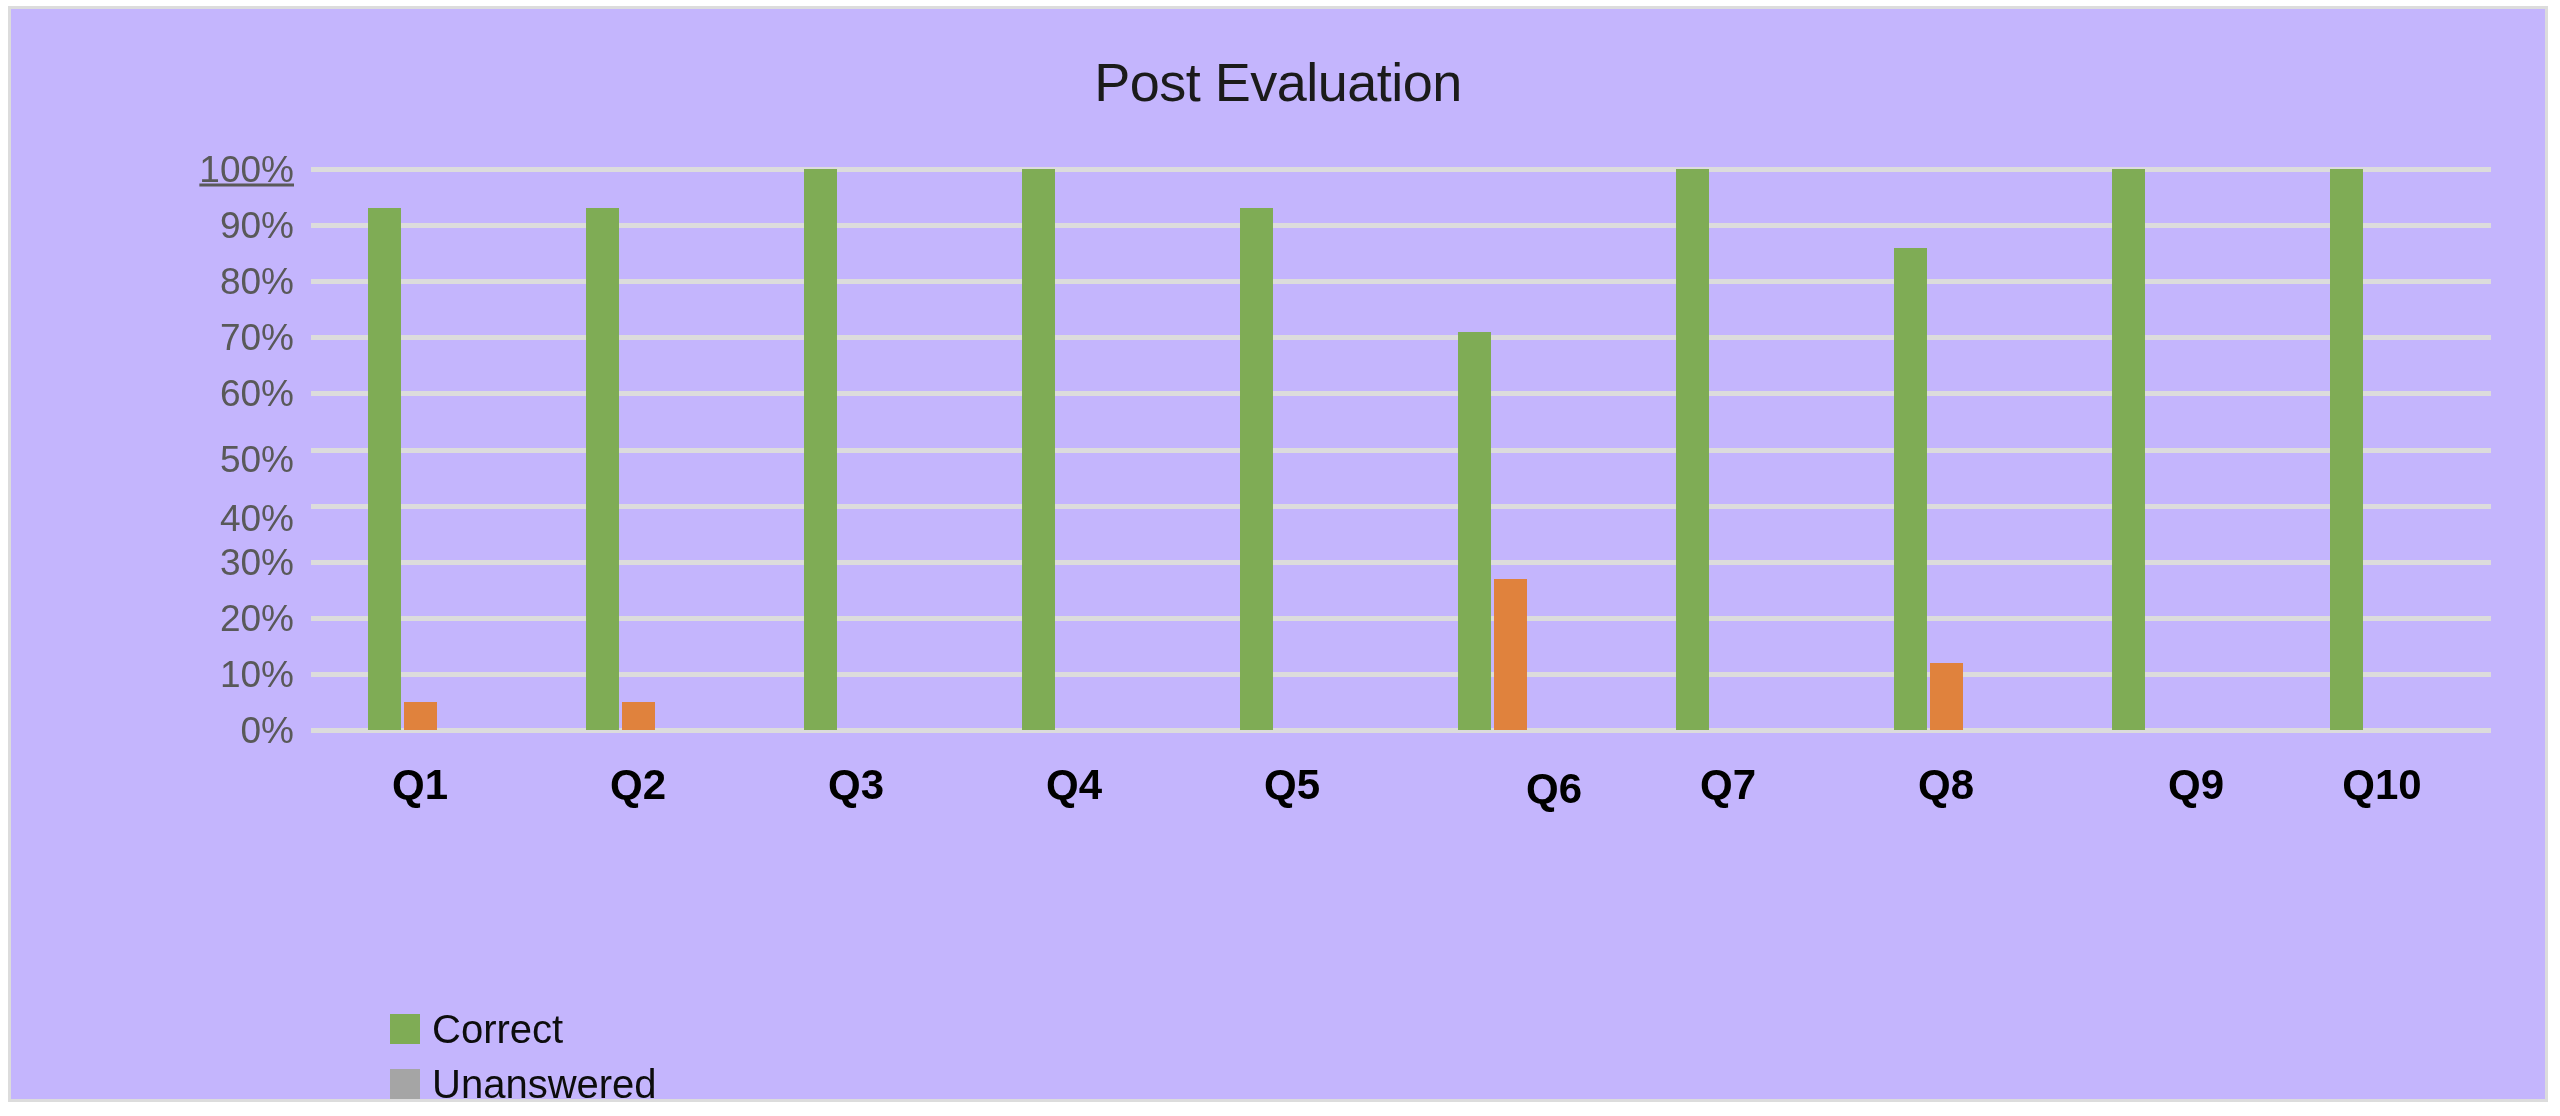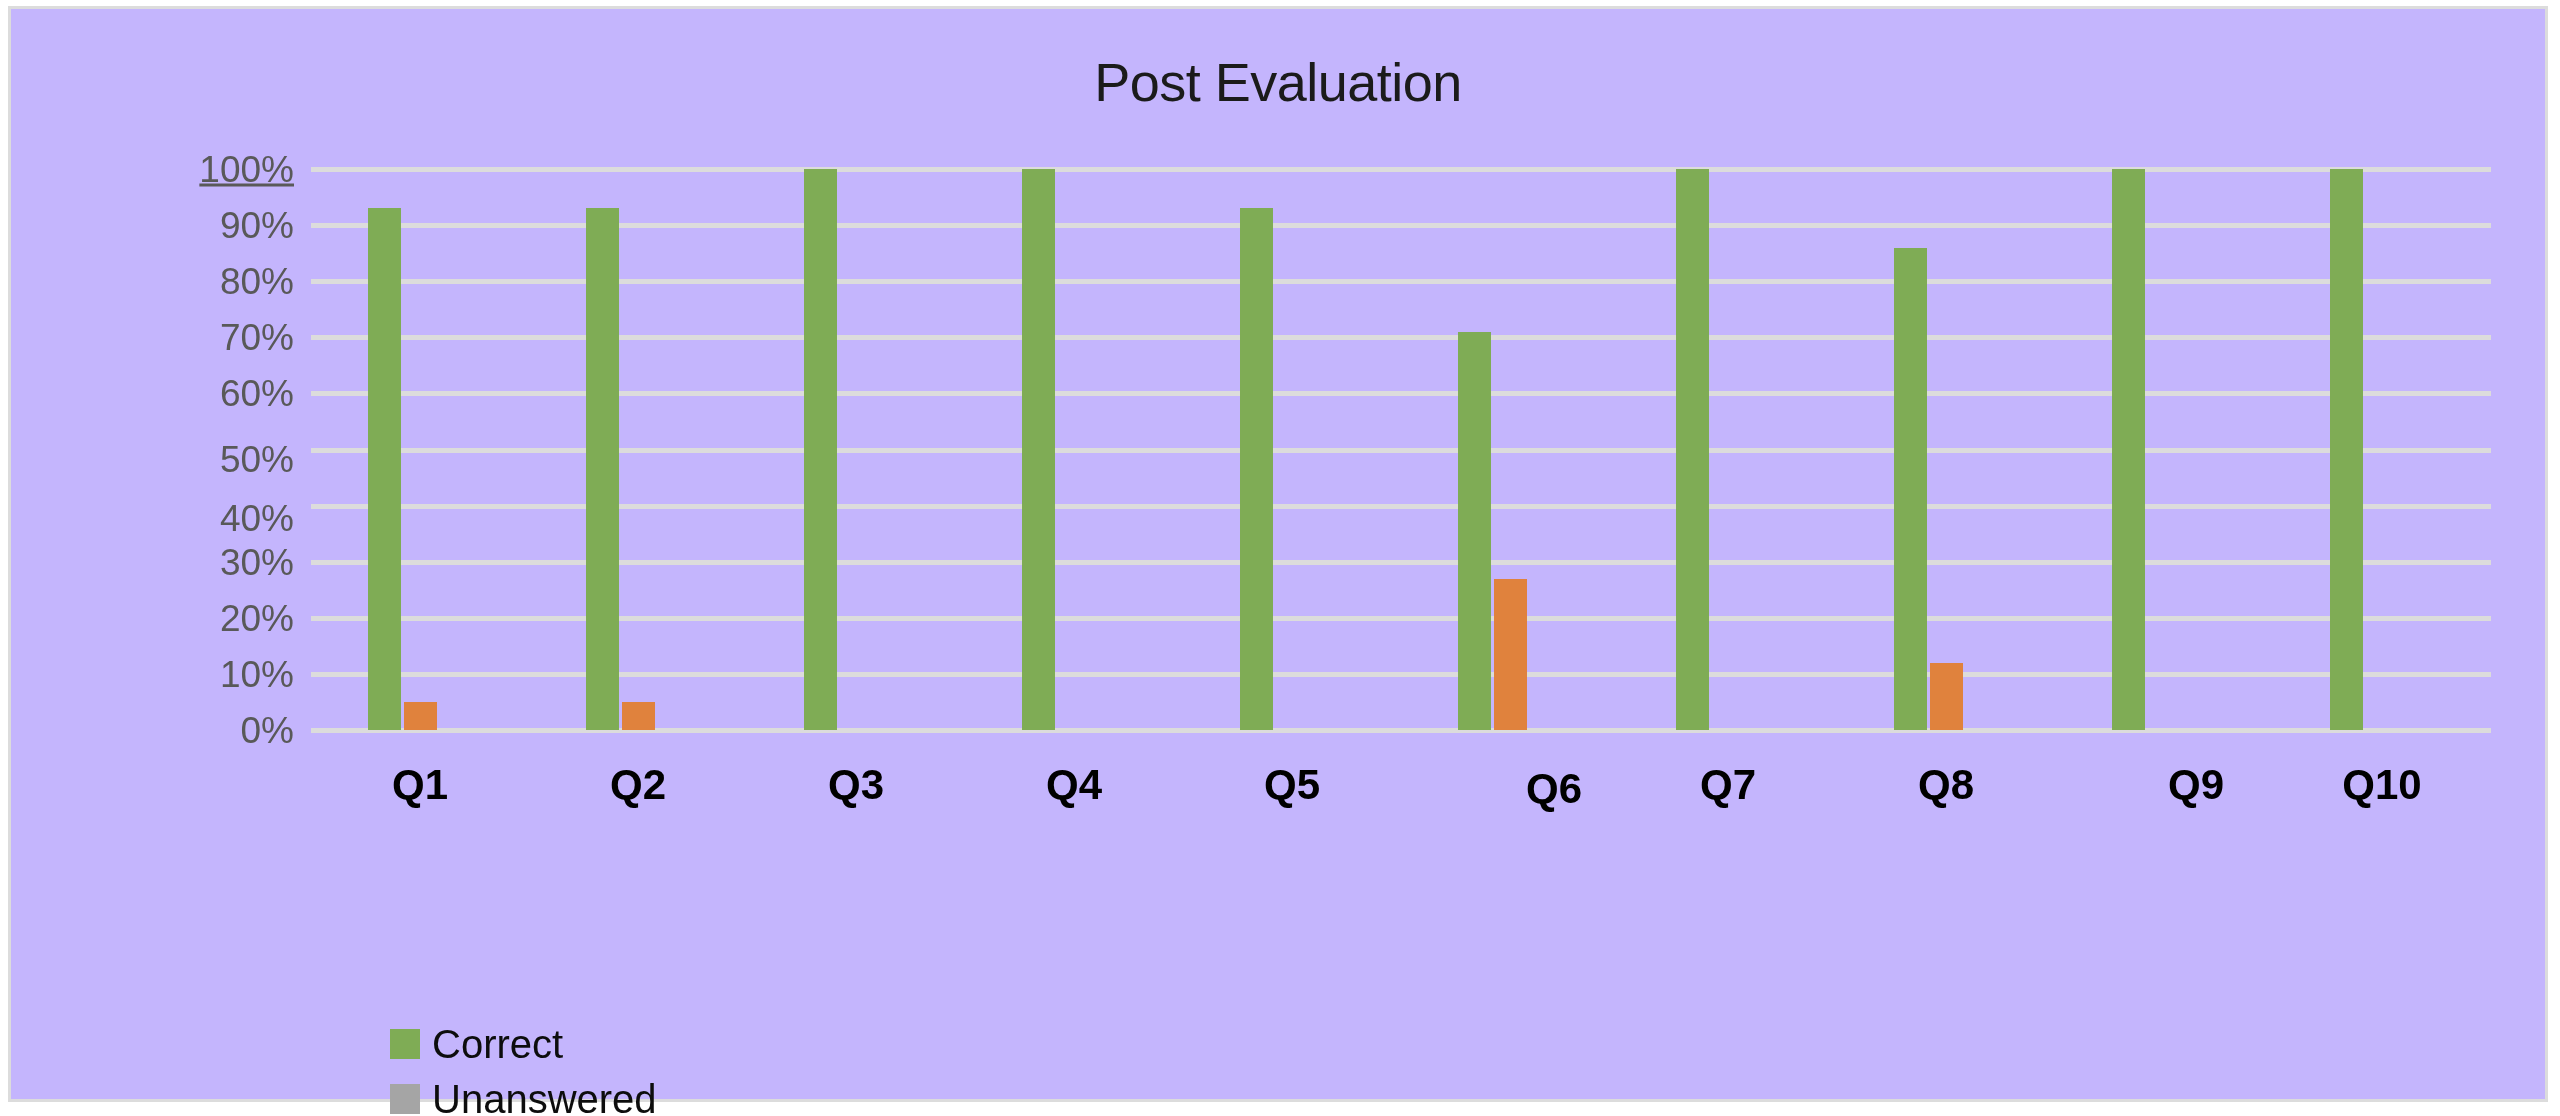--- a/index.html
+++ b/index.html
@@ -120,21 +120,21 @@
 
   
   .legend {
     position: absolute;
     left: 335px;
     top: 1000px;
     width: 1200px;
   }
   .legend-row {
     display: flex;
-    align-items: flex-end;
+    align-items: flex-start;
     height: 55px;
     padding-left: 44px;
   }
   .legend-item {
     display: flex;
     align-items: center;
   }
   .legend-item.pos-correct    { width: 400px; }
   .legend-item.pos-incorrect  { width: 400px; }
   .legend-swatch {

